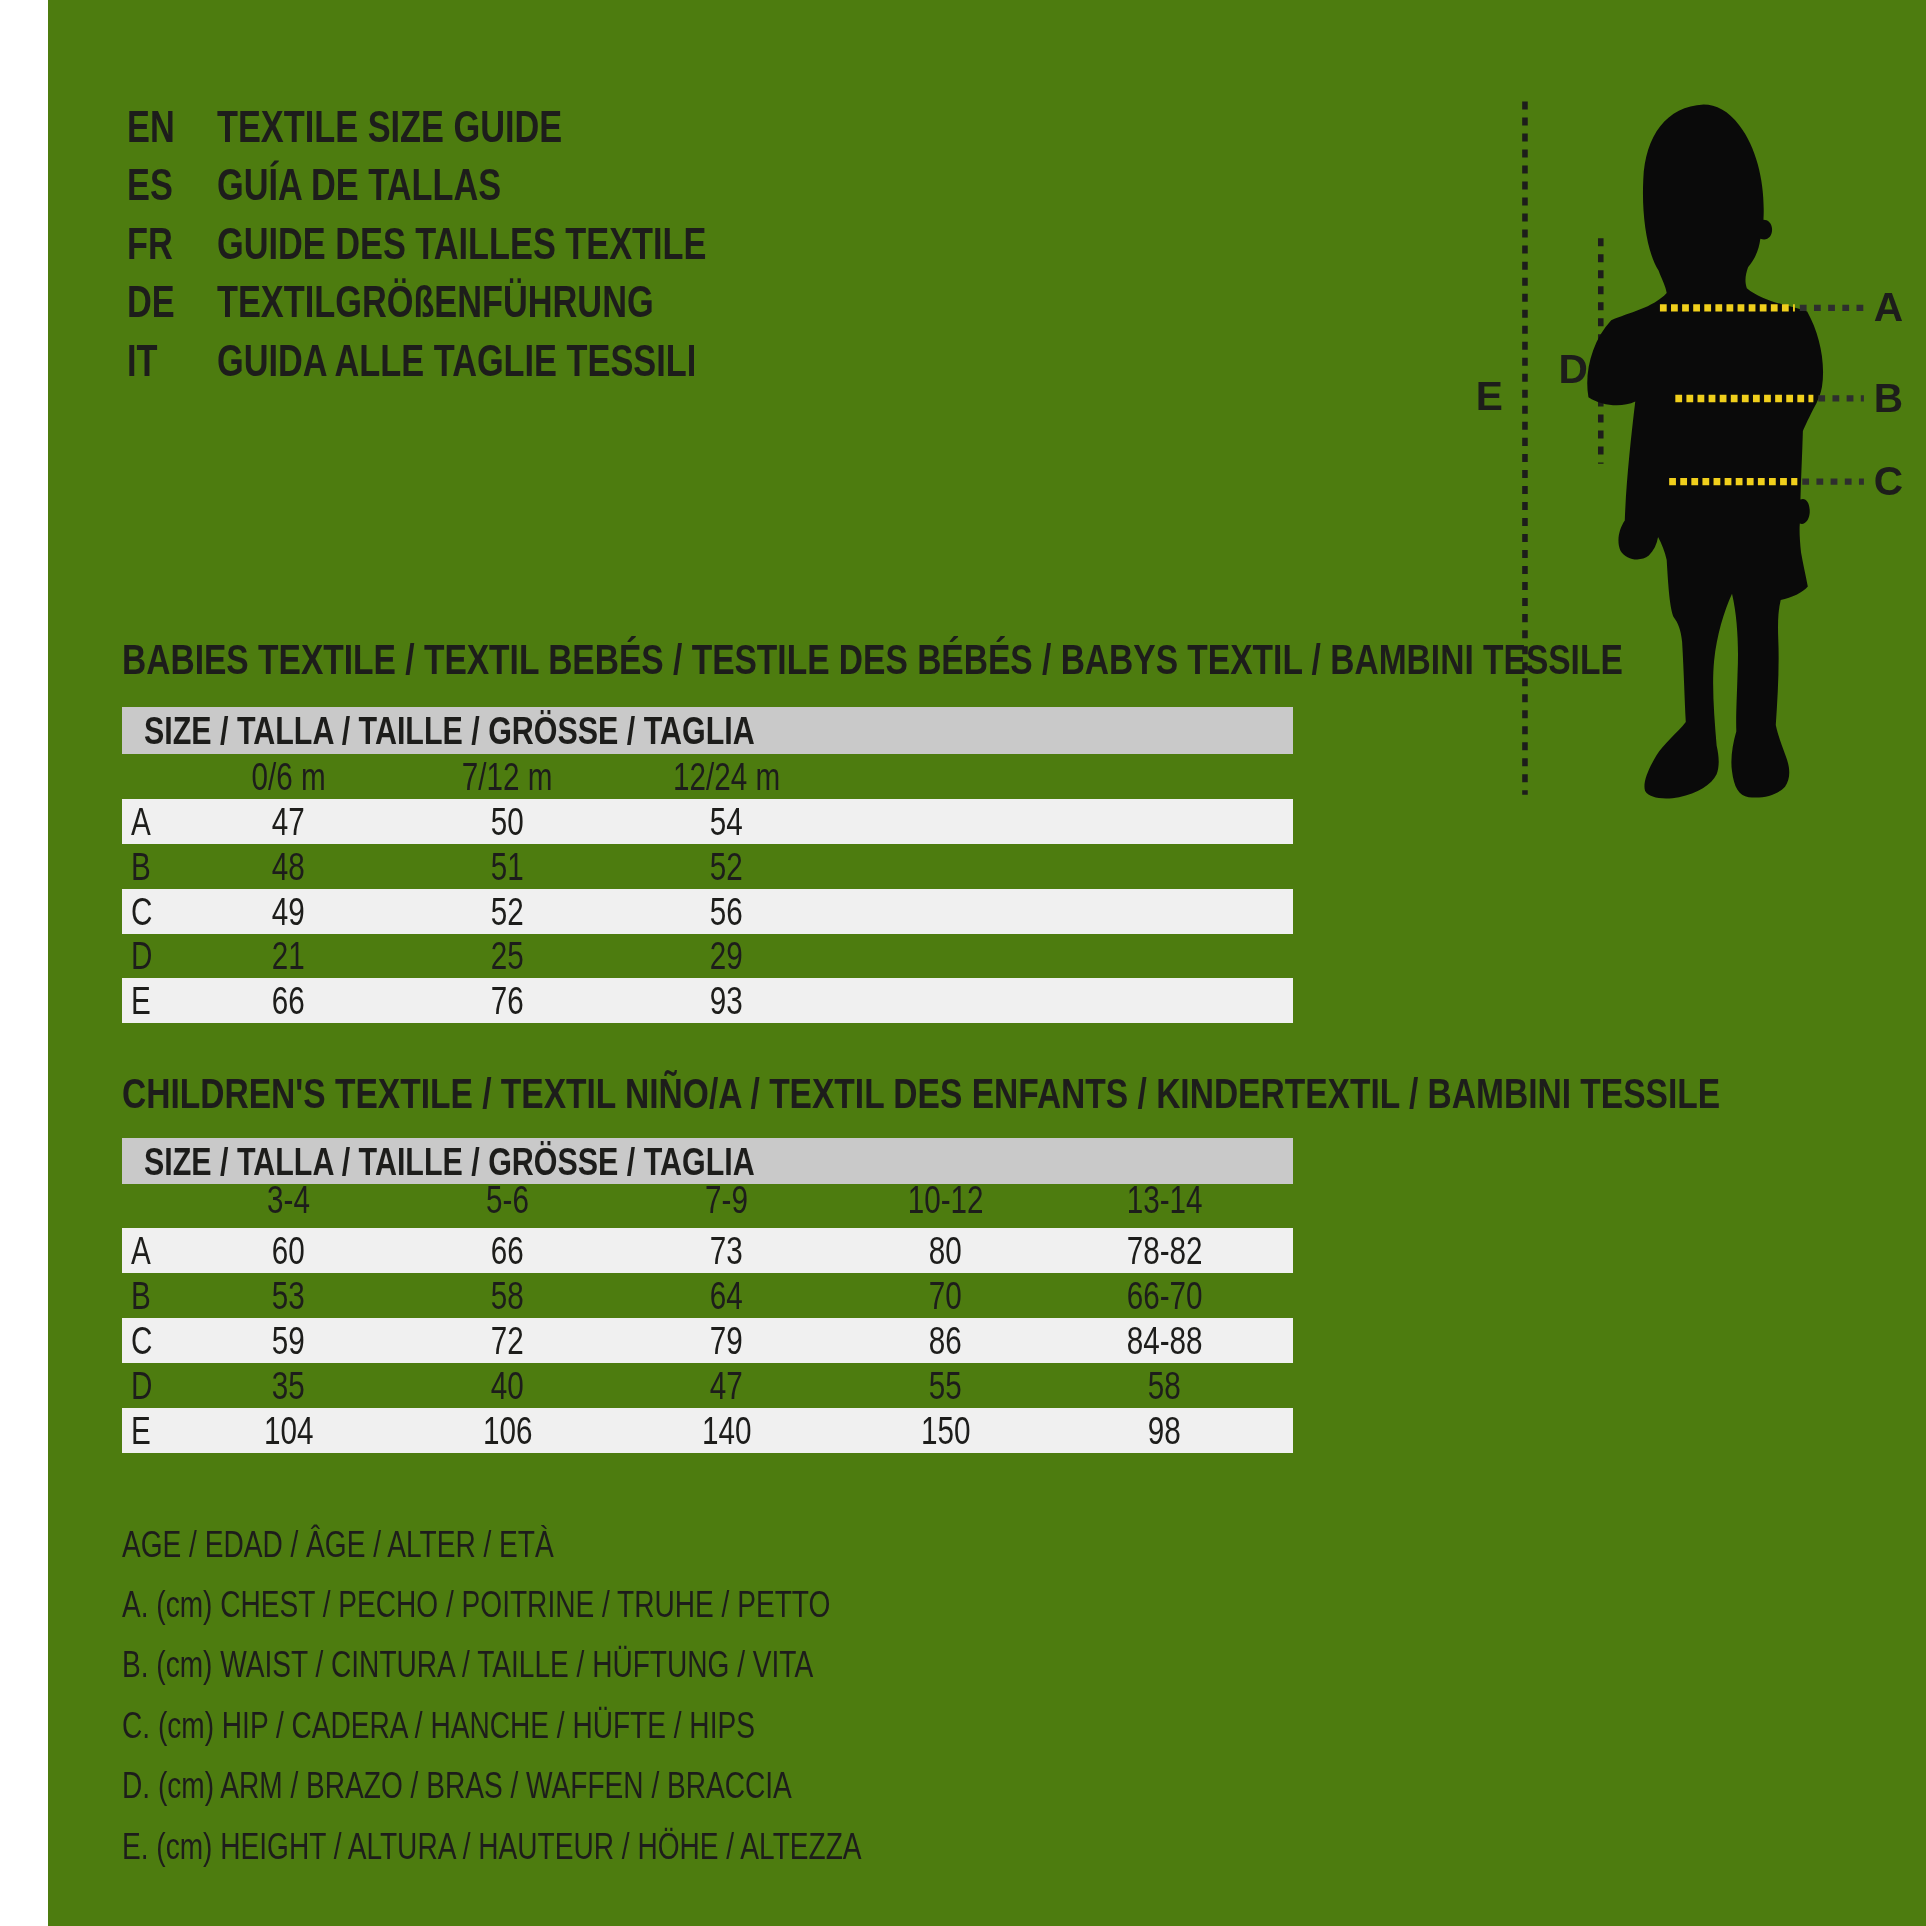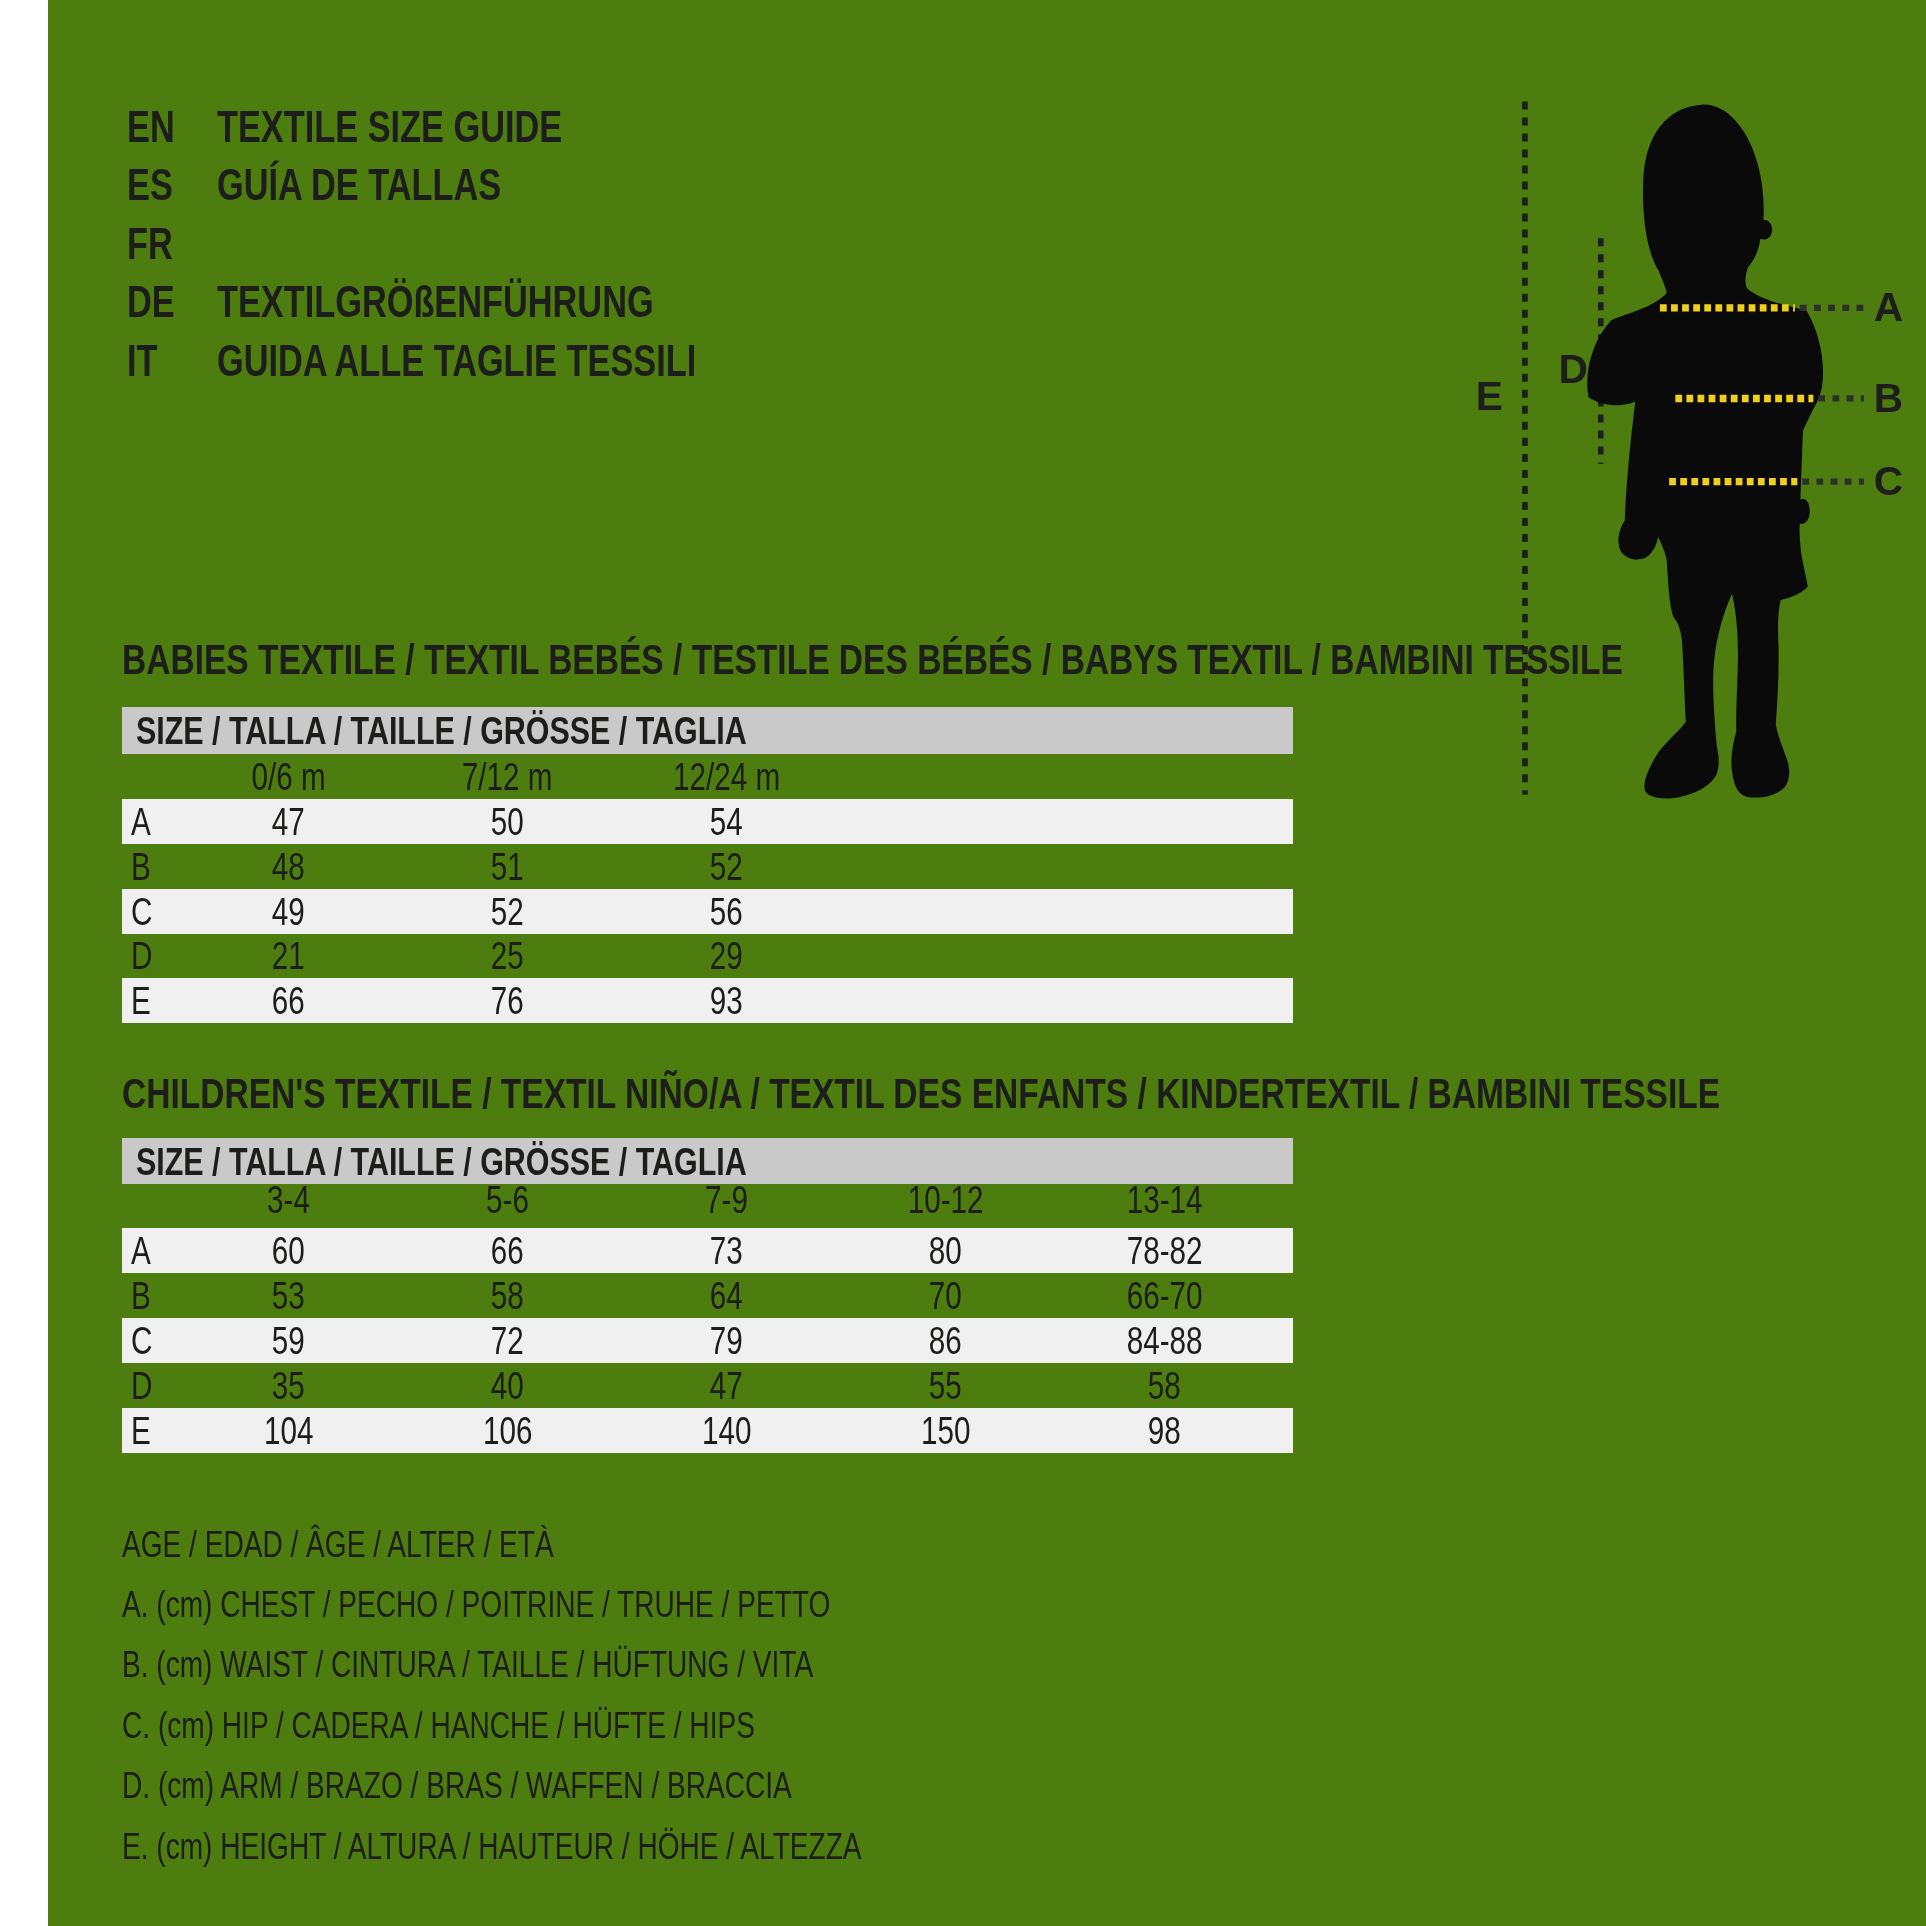--- a/index.html
+++ b/index.html
@@ -51,21 +51,21 @@
     line-height: 1;
   }
   
   .size-bar {
     position: absolute;
     left: 74px;
     width: 1171px;
     background: #c9c9c9;
     display: flex;
     align-items: center;
-    padding-left: 14px;
+    padding-left: 22px;
     box-sizing: border-box;
     font-size: 39px;
     font-weight: 700;
     line-height: 1;
   }
   
   .trow {
     position: absolute;
     left: 74px;
     width: 1171px;
@@ -107,20 +107,21 @@
     <div class="lang-row" style="top:99px">
       <span class="lang-code"><span class="cx">EN</span></span>
       <span><span class="cx">TEXTILE SIZE GUIDE</span></span>
     </div>
     <div class="lang-row" style="top:157px">
       <span class="lang-code"><span class="cx">ES</span></span>
       <span><span class="cx">GUÍA DE TALLAS</span></span>
     </div>
     <div class="lang-row" style="top:216px">
       <span class="lang-code"><span class="cx">FR</span></span>
+      <span><span class="cx">GUIDE DES TAILLES TEXTILE</span></span>
     </div>
     <div class="lang-row" style="top:274px">
       <span class="lang-code"><span class="cx">DE</span></span>
       <span><span class="cx">TEXTILGRÖßENFÜHRUNG</span></span>
     </div>
     <div class="lang-row" style="top:333px">
       <span class="lang-code"><span class="cx">IT</span></span>
       <span><span class="cx">GUIDA ALLE TAGLIE TESSILI</span></span>
     </div>
   </div>

